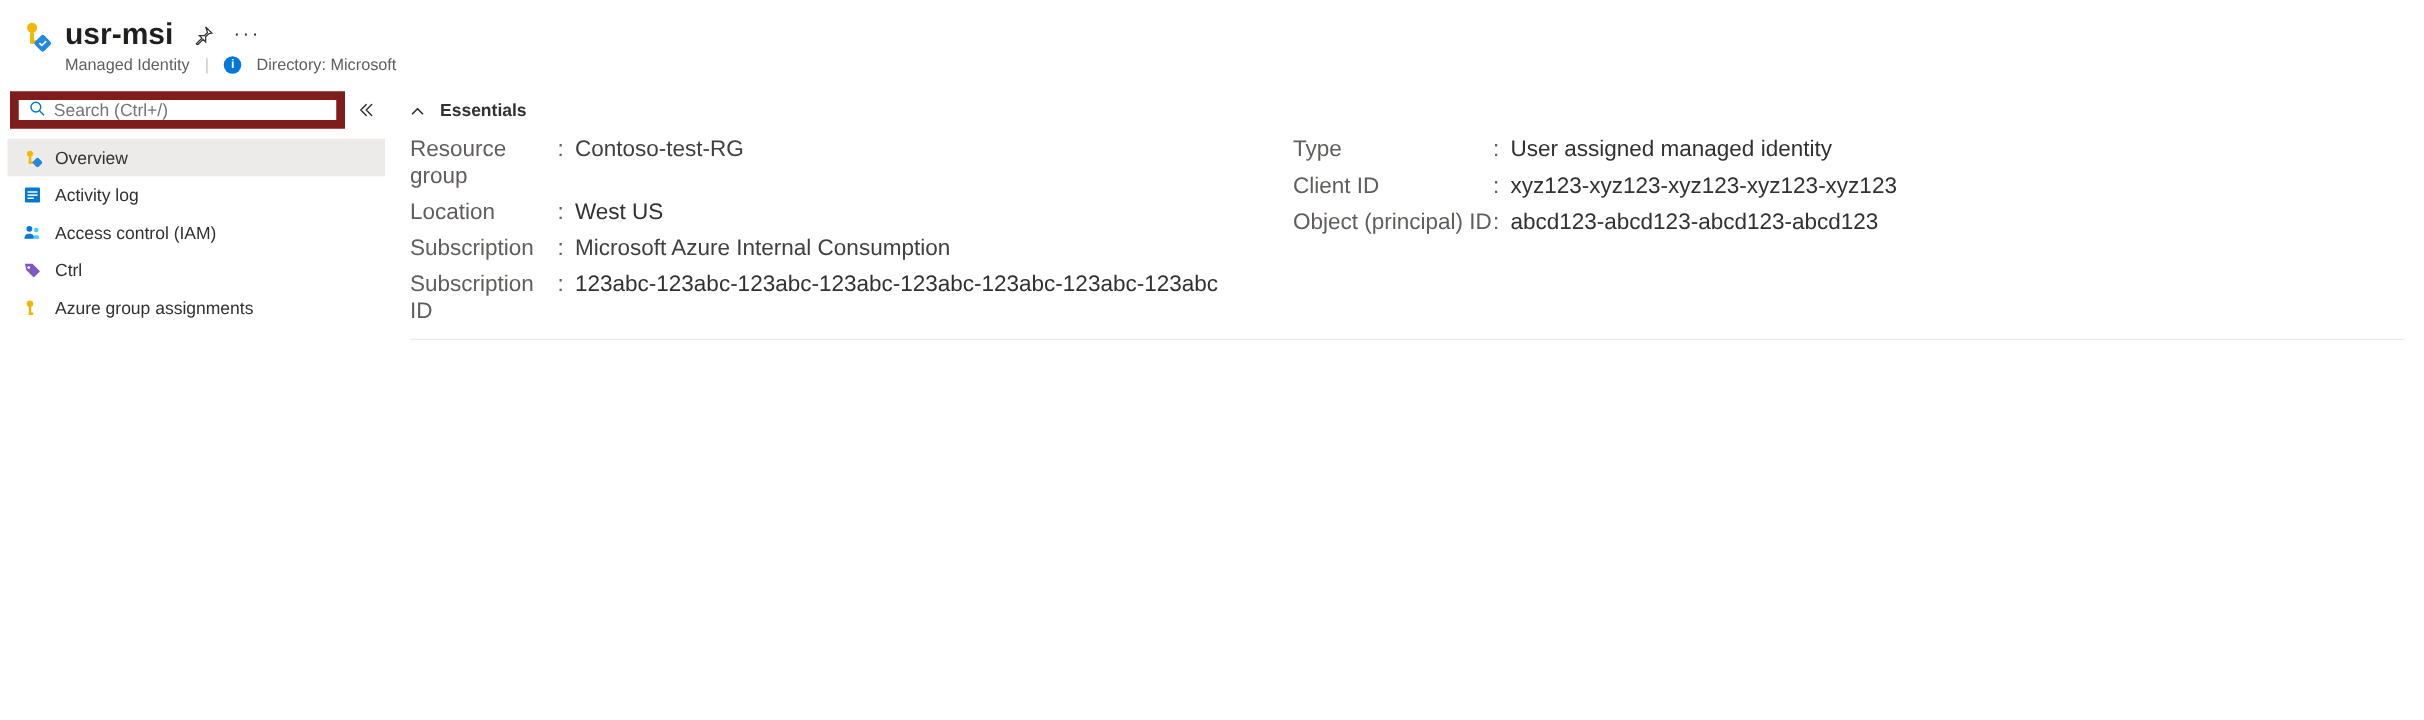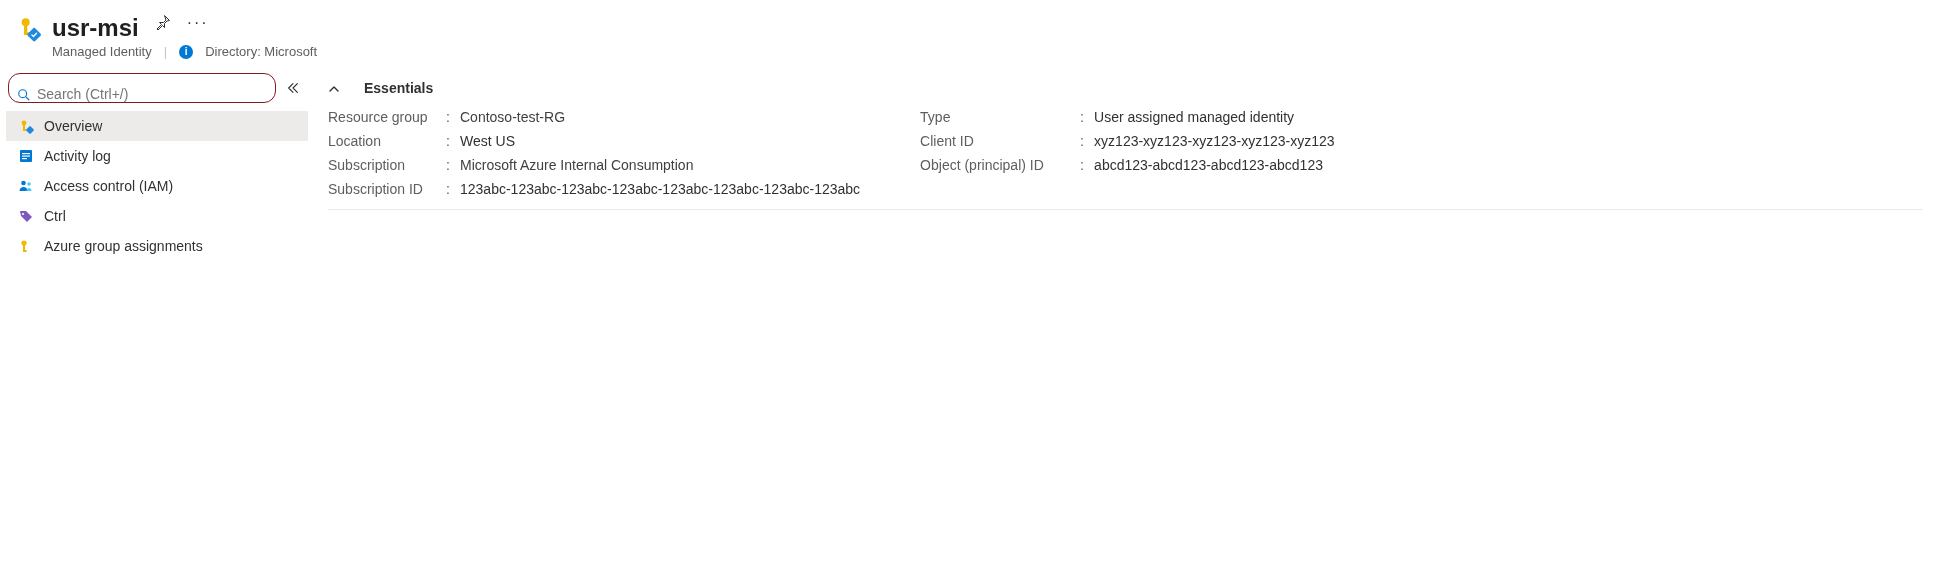--- a/index.html
+++ b/index.html
@@ -1,52 +1,52 @@
 <!DOCTYPE html>
 <html><head>
   <meta charset="utf-8">
   <style>
     * { box-sizing: border-box; margin: 0; padding: 0; }
     body { font-family: "Segoe UI", -apple-system, BlinkMacSystemFont, sans-serif; font-size: 14px; color: #323130; background: #fff; }
 
     .header { padding: 14px 14px 8px 14px; display: flex; align-items: flex-start; gap: 10px; }
     .resource-icon { width: 28px; height: 28px; flex-shrink: 0; }
     .header-text { display: flex; flex-direction: column; }
-    .title-row { display: flex; align-items: flex-start; gap: 16px; }
+    .title-row { display: flex; align-items: center; gap: 16px; }
     .resource-title { font-size: 24px; font-weight: 600; color: #201f1e; }
     .pin-icon { width: 16px; height: 16px; cursor: pointer; color: #323130; }
     .more-icon { font-size: 16px; cursor: pointer; color: #323130; letter-spacing: 2px; }
     .subtitle-row { display: flex; align-items: center; gap: 12px; font-size: 13px; color: #605e5c; margin-top: 2px; }
     .info-icon { width: 14px; height: 14px; display: inline-flex; align-items: center; justify-content: center; border-radius: 50%; background: #0078d4; color: #fff; font-size: 10px; font-weight: 700; }
     .divider-v { color: #c8c6c4; }
 
     .body { display: flex; }
 
     .sidebar { width: 308px; flex-shrink: 0; padding: 6px 0 6px 6px; }
     .search-row { display: flex; align-items: center; gap: 10px; padding: 0 8px 8px 2px; }
-    .search-box { flex: 1; display: flex; align-items: flex-end; border: 1px solid #7f1d1d; border-radius: 12px; height: 30px; padding: 0 8px; gap: 6px; }
+    .search-box { flex: 1; display: flex; align-items: flex-start; border: 7px solid #7f1d1d; border-radius: 0; height: 30px; padding: 0 8px; gap: 6px; }
     .search-box input { border: none; outline: none; flex: 1; font-size: 14px; background: transparent; }
     .search-icon { width: 14px; height: 14px; color: #0078d4; }
     .collapse-icon { width: 14px; height: 14px; cursor: pointer; color: #323130; }
 
     .nav-item { display: flex; align-items: center; gap: 10px; height: 30px; padding: 0 12px; cursor: pointer; font-size: 14px; color: #323130; }
     .nav-item.selected { background: #edebe9; font-weight: 400; }
     .nav-icon { width: 16px; height: 16px; display: inline-flex; align-items: center; justify-content: center; flex-shrink: 0; }
 
     .main { flex: 1; padding: 0 16px 0 20px; border-left: none; }
     .toolbar { display: flex; align-items: center; gap: 8px; height: 44px; border-bottom: 1px solid #edebe9; }
     .tb-btn { display: flex; align-items: center; gap: 8px; padding: 4px 8px; cursor: pointer; font-size: 14px; color: #323130; }
     .delete-icon { width: 16px; height: 16px; color: #0078d4; }
 
-    .essentials-row { display: flex; align-items: center; gap: 24px; height: 42px; cursor: pointer; font-size: 14px; font-weight: 600; }
+    .essentials-row { display: flex; align-items: center; gap: 12px; height: 42px; cursor: pointer; font-size: 14px; font-weight: 600; }
     .chevron { width: 12px; height: 12px; }
 
     .essentials-grid { display: flex; gap: 60px; border-bottom: 1px solid #edebe9; padding-bottom: 12px; }
     .col { display: flex; flex-direction: column; gap: 8px; }
-    .kv { display: flex; align-items: baseline; font-size: 14px; }
+    .kv { display: flex; align-items: baseline; font-size: 18px; }
     .kv .k { width: 118px; color: #605e5c; }
     .kv .sep { width: 14px; color: #605e5c; }
     .kv .v { color: #323130; }
     .kv .v.link { color: #404040; cursor: pointer; }
     .col-right .kv .k { width: 160px; }
   </style>
 </head>
 <body>
 
 <div class="header">

